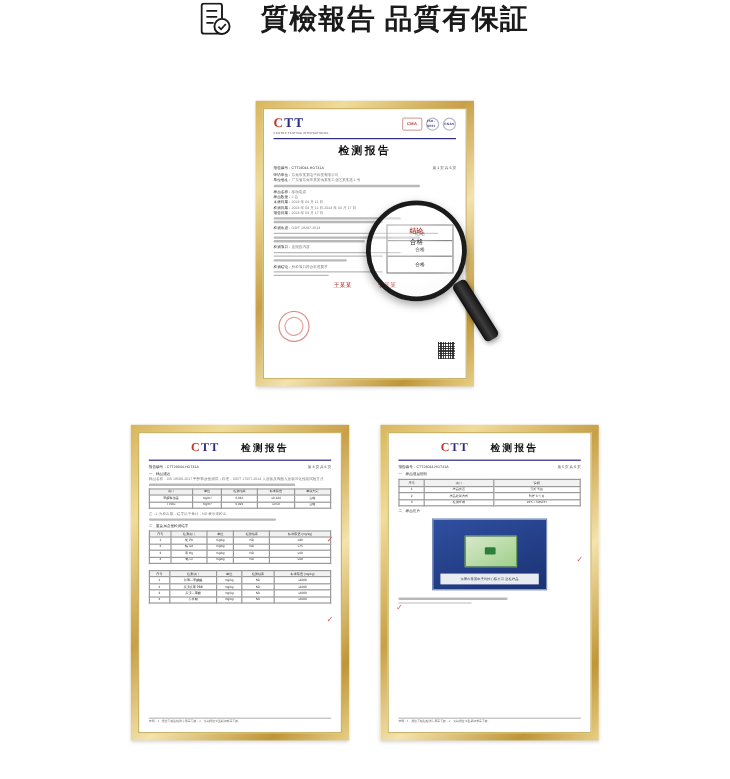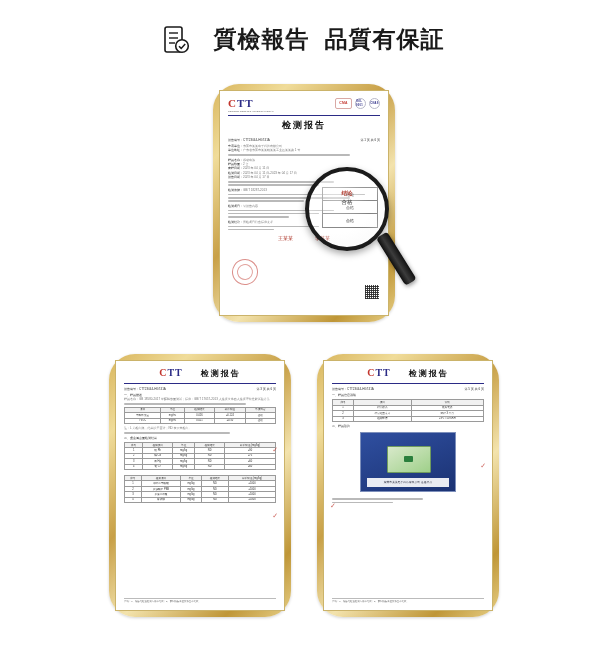--- a/index.html
+++ b/index.html
@@ -15,42 +15,39 @@
     width: 608px; height: 649px;
     background: #ffffff;
   }
 
   
   .header {
     display: flex;
     align-items: center;
     justify-content: center;
     gap: 24px;
-    padding-top: 24px;
-    font-family: Liberation Mono, monospace;
   }
   .header-icon {
     width: 26px; height: 28px;
     flex: 0 0 auto;
   }
   .header-title {
     font-size: 23px;
     font-weight: 700;
     color: #1a1a1a;
     letter-spacing: 1px;
     white-space: nowrap;
   }
 
   
   .frame {
     position: absolute;
     background: linear-gradient(135deg,#d8b55c 0%, #f0dc9a 18%, #c8a047 42%, #f3e3ad 62%, #bf9637 85%, #e7cf86 100%);
     padding: 6px;
     box-shadow: 0 1px 3px rgba(0,0,0,.18);
-    border-radius: 26px;
   }
   .frame-inner {
     width: 100%; height: 100%;
     background: #ffffff;
     border: 1px solid #cbb36a;
     position: relative;
     overflow: hidden;
   }
 
   

